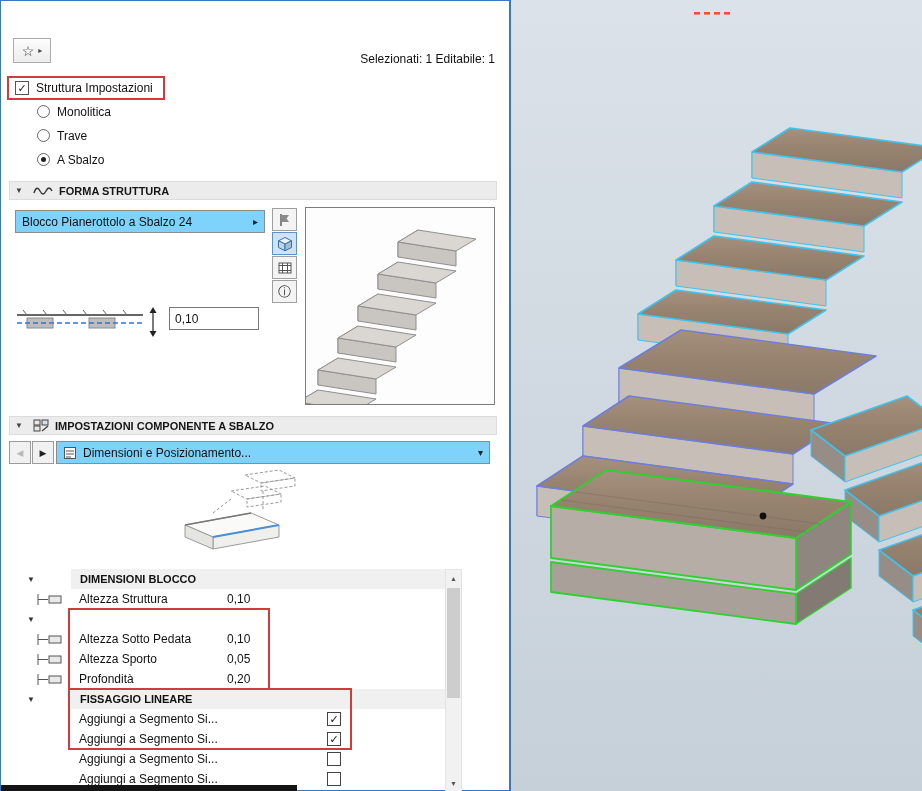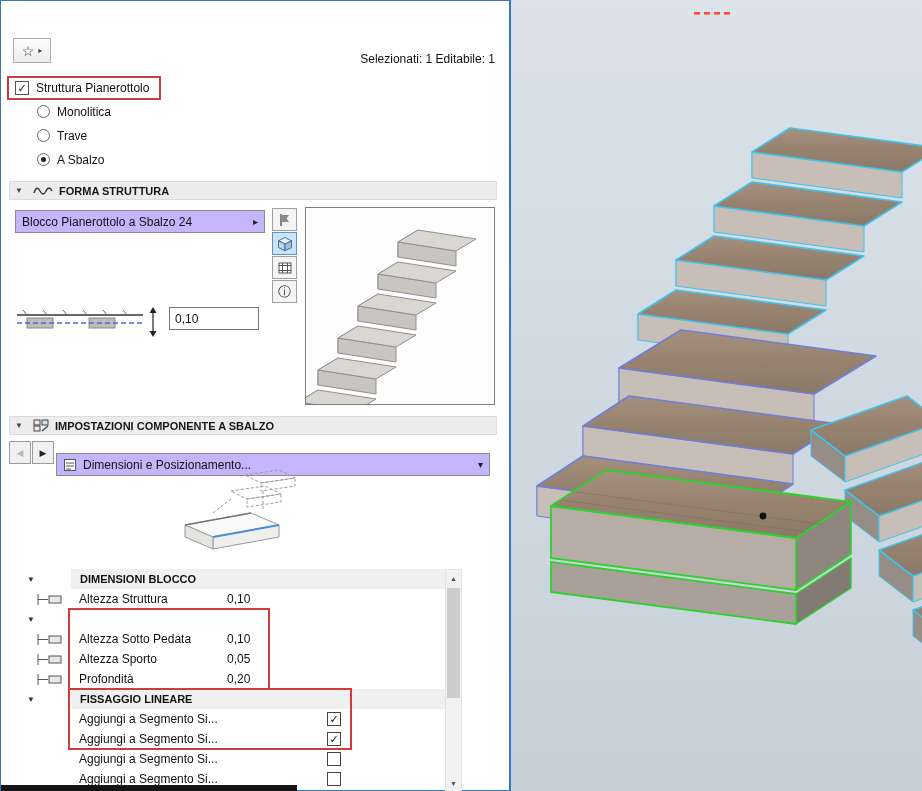--- a/index.html
+++ b/index.html
@@ -28,25 +28,25 @@
   .radio-row{display:flex;align-items:flex-start;gap:7px;height:24px;font-size:12px}
   .rad{width:13px;height:13px;border:1px solid #666;border-radius:50%;background:#fff;position:relative}
   .rad.sel::after{content:"";position:absolute;left:3px;top:3px;width:5px;height:5px;border-radius:50%;background:#222}
 
   .sechdr{position:absolute;left:8px;width:488px;height:19px;background:#ececec;border:1px solid #dcdcdc;
           display:flex;align-items:center;gap:6px;padding:0 5px;font-size:11px;font-weight:bold;color:#161616}
   .sechdr .tri{font-size:8px;color:#444;width:12px;font-weight:normal}
   #hdr-forma{top:180px}
   #hdr-comp{top:415px}
 
-  .dropdown{border:1px solid #8c8c8c;background:#c4b5fd;display:flex;align-items:center;padding:0 6px;gap:6px}
+  .dropdown{border:1px solid #8c8c8c;background:#7dd3fc;display:flex;align-items:center;padding:0 6px;gap:6px}
   .dropdown .ddlabel{flex:1;font-size:12px;white-space:nowrap;overflow:hidden}
   .dropdown .ddarrow{font-size:10px;color:#222}
   .profile{position:absolute;left:14px;top:209px;width:250px;height:23px}
-  .pagedd{position:absolute;left:55px;top:452px;width:434px;height:23px}
+  .pagedd{position:absolute;left:55px;top:440px;width:434px;height:23px}
 
   .navbtn{position:absolute;top:440px;width:22px;height:23px;border:1px solid #9c9c9c;background:#f1f1f1;
           display:flex;align-items:center;justify-content:center;font-size:9px}
   .navbtn.prev{left:8px;color:#b9b9b9}
   .navbtn.next{left:31px;color:#222}
 
   .iconstack{position:absolute;left:271px;top:207px;display:flex;flex-direction:column;gap:1px}
   .istbtn{width:25px;height:23px;border:1px solid #9f9f9f;background:#f4f4f4;display:flex;align-items:center;justify-content:center;font-size:13px;color:#333}
   .istbtn.active{background:#cfe3f6;border-color:#5a93cf}
 
@@ -90,21 +90,21 @@
 
   <div class="favbtn">
     <span class="star">☆</span>
     <span class="mini">▸</span>
   </div>
   <span class="selinfo">Selezionati: 1 Editabile: 1</span>
 
   <div class="chk-annotation">
     <label class="chkrow">
       <span class="cb">✓</span>
-      <span>Struttura Pianerottolo</span>
+      <span>Struttura Impostazioni</span>
     </label>
   </div>
 
   <div class="radios" id="radios">
       <label class="radio-row">
         <span class="rad"></span>
         <span>Monolitica</span>
       </label>
       <label class="radio-row">
         <span class="rad"></span>

